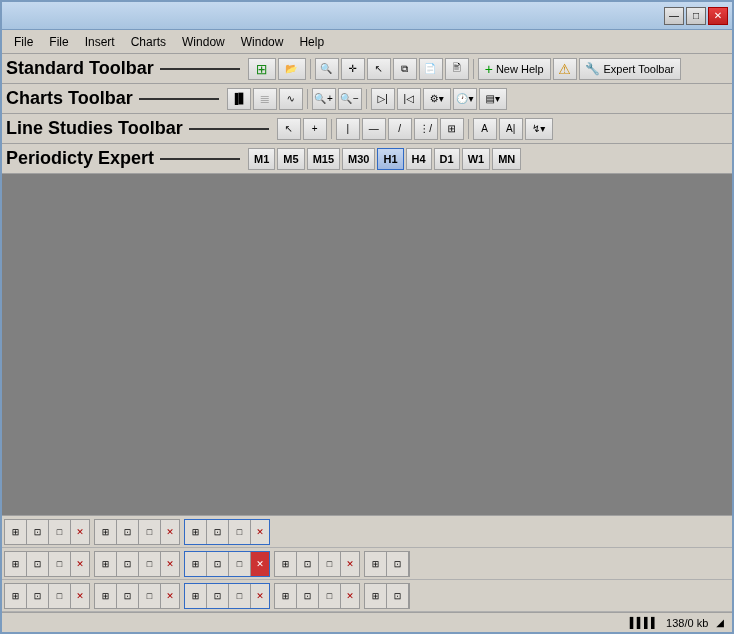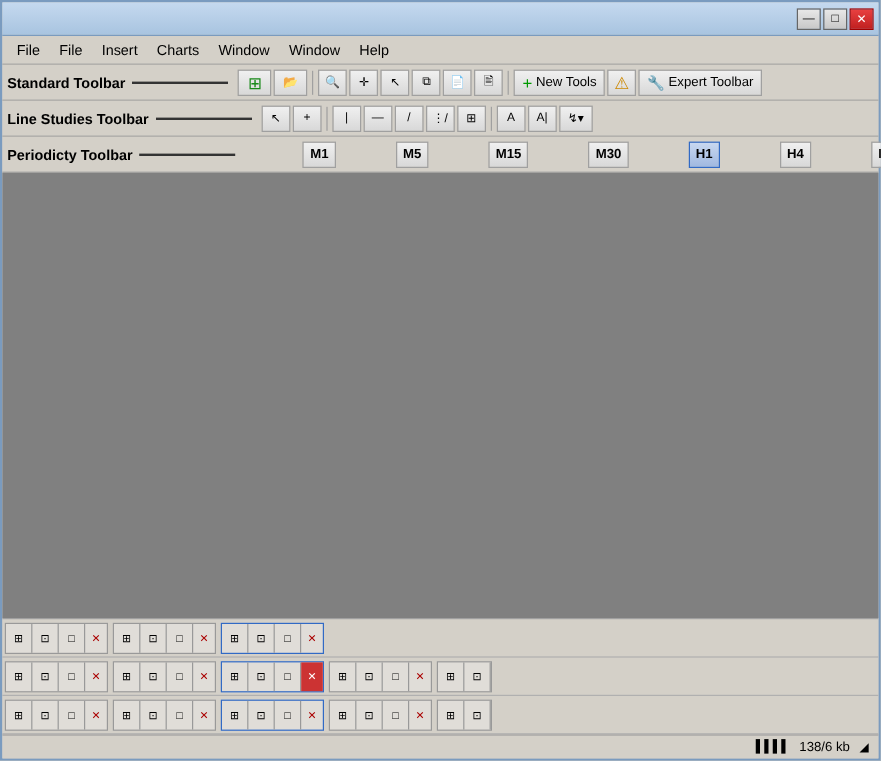--- a/index.html
+++ b/index.html
@@ -81,21 +81,21 @@
       display: flex;
       align-items: center;
       border-bottom: 1px solid #a0a0a0;
       flex-shrink: 0;
       padding: 0 4px;
       gap: 2px;
     }
 
     .toolbar-label {
       font-weight: bold;
-      font-size: 12px;
+      font-size: 18px;
       white-space: nowrap;
       margin-right: 4px;
     }
 
     .toolbar-separator-line {
       flex: 0 0 80px;
       height: 2px;
       background: #333;
       margin-right: 6px;
     }
@@ -157,21 +157,20 @@
       height: 22px;
       padding: 0 5px;
       border: 1px solid #a0a0a0;
       background: linear-gradient(to bottom, #f0f0f0, #d8d8d8);
       display: flex;
       align-items: center;
       justify-content: center;
       cursor: pointer;
       font-size: 11px;
       font-weight: bold;
-      margin-left: 48px;
     }
 
     .period-btn.active {
       background: linear-gradient(to bottom, #c8d8f0, #a0b8e0);
       border-color: #316ac5;
     }
 
     
     .main-area {
       flex: 1;
@@ -290,49 +289,65 @@
     <div class="toolbar-divider"></div>
     <div class="toolbar-btn">🔍</div>
     <div class="toolbar-btn">✛</div>
     <div class="toolbar-btn">↖</div>
     <div class="toolbar-btn">⧉</div>
     <div class="toolbar-btn">📄</div>
     <div class="toolbar-btn">🖹</div>
     <div class="toolbar-divider"></div>
     <div class="new-order-btn">
       <span class="icon-green">+</span>
-      <span>New Tools</span>
+      <span>New Help</span>
     </div>
     <div class="toolbar-btn" style="color:#cc8800; font-size:14px;">⚠</div>
     <div class="expert-btn">
       <span class="icon-blue">🔧</span>
       <span>Expert Toolbar</span>
     </div>
   </div>
 
+  <div class="toolbar-row">
+    <span class="toolbar-label">Charts Toolbar</span>
+    <div class="toolbar-separator-line"></div>
+    <div class="toolbar-btn" title="Bar Chart">▐▋</div>
+    <div class="toolbar-btn" title="Candlestick">𝄙</div>
+    <div class="toolbar-btn" title="Line Chart">∿</div>
+    <div class="toolbar-divider"></div>
+    <div class="toolbar-btn">🔍+</div>
+    <div class="toolbar-btn">🔍−</div>
+    <div class="toolbar-divider"></div>
+    <div class="toolbar-btn">▷|</div>
+    <div class="toolbar-btn">|◁</div>
+    <div class="toolbar-btn dropdown">⚙▾</div>
+    <div class="toolbar-btn">🕐▾</div>
+    <div class="toolbar-btn dropdown">▤▾</div>
+  </div>
 
   <div class="toolbar-row">
     <span class="toolbar-label">Line Studies Toolbar</span>
     <div class="toolbar-separator-line"></div>
     <div class="toolbar-btn">↖</div>
     <div class="toolbar-btn">+</div>
     <div class="toolbar-divider"></div>
     <div class="toolbar-btn">|</div>
     <div class="toolbar-btn">—</div>
     <div class="toolbar-btn">/</div>
     <div class="toolbar-btn">⋮/</div>
     <div class="toolbar-btn">⊞</div>
     <div class="toolbar-divider"></div>
     <div class="toolbar-btn">A</div>
     <div class="toolbar-btn">A|</div>
     <div class="toolbar-btn dropdown">↯▾</div>
   </div>
 
   <div class="toolbar-row">
-    <span class="toolbar-label">Periodicty Toolbar</span>
+    <span class="toolbar-label">Periodicty Expert</span>
     <div class="toolbar-separator-line"></div>
     <div class="period-btn">M1</div>
     <div class="period-btn">M5</div>
     <div class="period-btn">M15</div>
     <div class="period-btn">M30</div>
     <div class="period-btn active">H1</div>
     <div class="period-btn">H4</div>
     <div class="period-btn">D1</div>
     <div class="period-btn">W1</div>
     <div class="period-btn">MN</div>
@@ -426,18 +441,18 @@
         <div class="tab-icon-btn">⊞</div>
         <div class="tab-icon-btn">⊡</div>
       </div>
     </div>
   </div>
 
   <div class="status-bar">
     <div class="status-bar-left"></div>
     <div class="status-bar-right">
       <span style="font-size:10px;">▌▌▌▌</span>
-      <span>138/6 kb</span>
+      <span>138/0 kb</span>
       <span style="font-size:10px;">◢</span>
     </div>
   </div>
 
 </div>
 
 </body></html>

